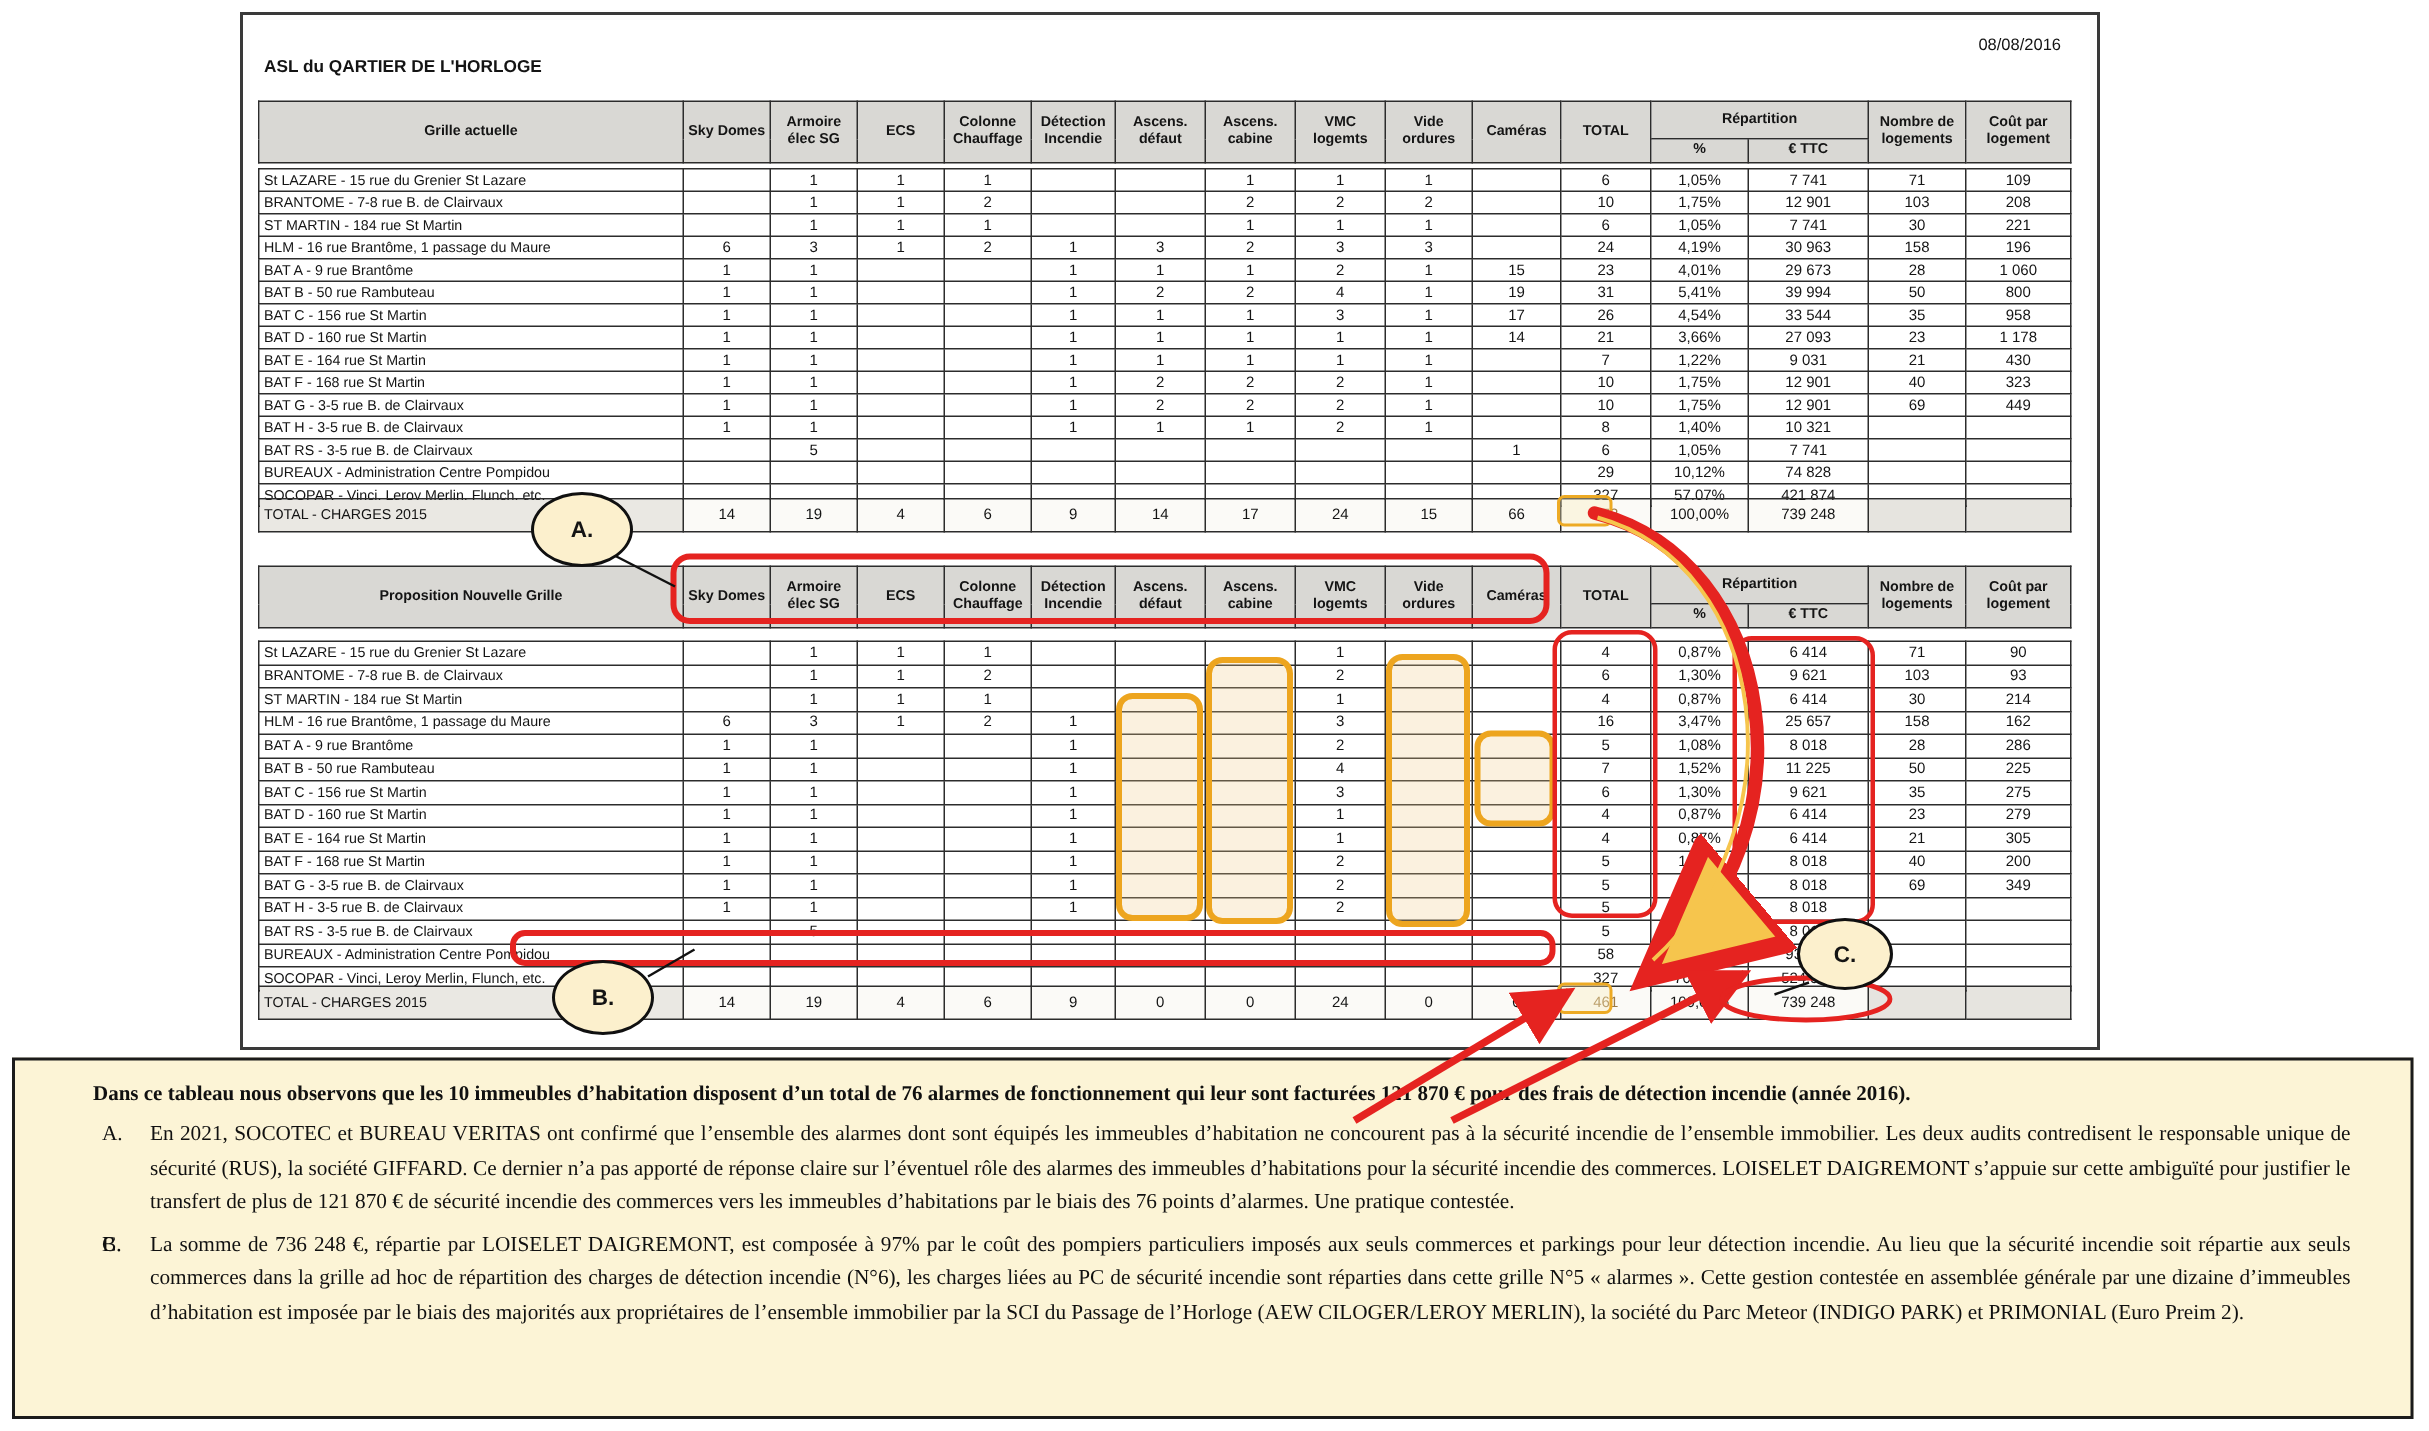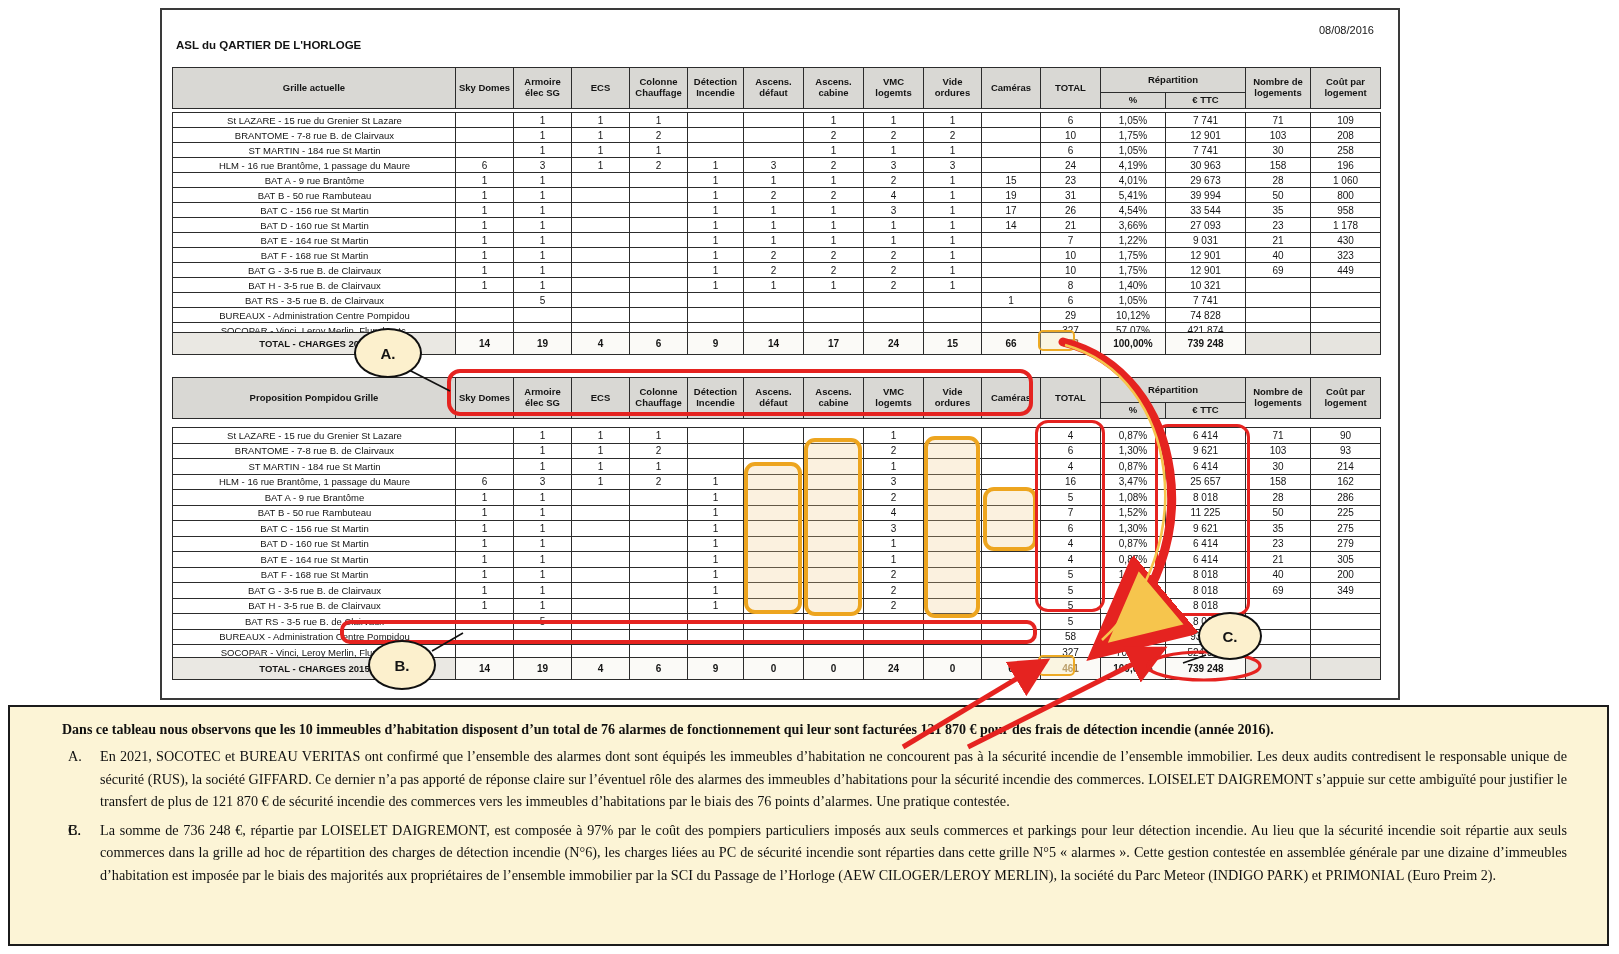--- a/index.html
+++ b/index.html
@@ -17,22 +17,22 @@
   .grid col.c0{width:283px}.grid col.c1,.grid col.c2,.grid col.c3,.grid col.c4{width:58px}
   .grid col.c5{width:56px}.grid col.c6,.grid col.c7,.grid col.c8{width:60px}
   .grid col.c9{width:58px}.grid col.c10{width:59px}.grid col.c11{width:60px}
   .grid col.c12{width:65px}.grid col.c13{width:80px}.grid col.c14{width:65px}.grid col.c15{width:70px}
   .grid th,.grid td{border:1px solid #2c2c2c;padding:0 2px;overflow:hidden;}
   .grid thead th{background:#d9d8d4;font-weight:bold;font-size:9.5px;line-height:1.12;text-align:center;vertical-align:middle;}
   .grid thead tr.h1 th{height:24px;}
   .grid thead tr.h2 th{height:15px;}
   .grid tbody td{height:14px;font-size:10px;text-align:center;white-space:nowrap;background:#fff;}
   .grid.body2 tbody td{height:14.5px;}
-  .grid tbody td.name{text-align:center;font-size:9.5px;padding-left:3px;}
-  .grid.total-table tbody td{height:21px;font-weight:bold;background:#eae8e3;margin-top:20px;}
+  .grid tbody td.name{text-align:left;font-size:9.5px;padding-left:3px;}
+  .grid.total-table tbody td{height:21px;font-weight:normal;background:#eae8e3;margin-top:20px;}
   .grid.total-table tbody td.val{background:#fbfaf7;}
   .grid.total-table tbody td.val:empty{background:#e6e4df;}
   .grid td.hl-num{color:#9c7a45;}
 
   
   .ann{position:absolute;box-sizing:border-box;pointer-events:none;}
   .red-box{border:4px solid #e52320;border-radius:13px;z-index:6;}
   .yellow-box{border:4px solid #eda51f;border-radius:11px;background:rgba(240,205,140,0.28);z-index:5;}
   .yellow-chip{border:2.5px solid #edaa24;border-radius:5px;background:rgba(250,236,184,0.35);z-index:6;}
   .svg-layer{position:absolute;left:0;top:0;z-index:6;pointer-events:none;}
@@ -168,21 +168,21 @@
             <td class="val"></td>
             <td class="val"></td>
             <td class="val">1</td>
             <td class="val">1</td>
             <td class="val">1</td>
             <td class="val"></td>
             <td class="val">6</td>
             <td class="val">1,05%</td>
             <td class="val">7 741</td>
             <td class="val">30</td>
-            <td class="val">258</td>
+            <td class="val">221</td>
           </tr>
           <tr>
             <td class="name">HLM - 16 rue Brantôme, 1 passage du Maure</td>
             <td class="val">6</td>
             <td class="val">3</td>
             <td class="val">1</td>
             <td class="val">2</td>
             <td class="val">1</td>
             <td class="val">3</td>
             <td class="val">2</td>
@@ -451,21 +451,21 @@
           <col class="c9">
           <col class="c10">
           <col class="c11">
           <col class="c12">
           <col class="c13">
           <col class="c14">
           <col class="c15">
         </colgroup>
       <thead>
         <tr class="h1">
-          <th rowspan="2">Proposition Pompidou Grille</th>
+          <th rowspan="2">Proposition Nouvelle Grille</th>
           <th rowspan="2">Sky Domes</th>
           <th rowspan="2">Armoire élec SG</th>
           <th rowspan="2">ECS</th>
           <th rowspan="2">Colonne Chauffage</th>
           <th rowspan="2">Détection Incendie</th>
           <th rowspan="2">Ascens. défaut</th>
           <th rowspan="2">Ascens. cabine</th>
           <th rowspan="2">VMC logemts</th>
           <th rowspan="2">Vide ordures</th>
           <th rowspan="2">Caméras</th>

